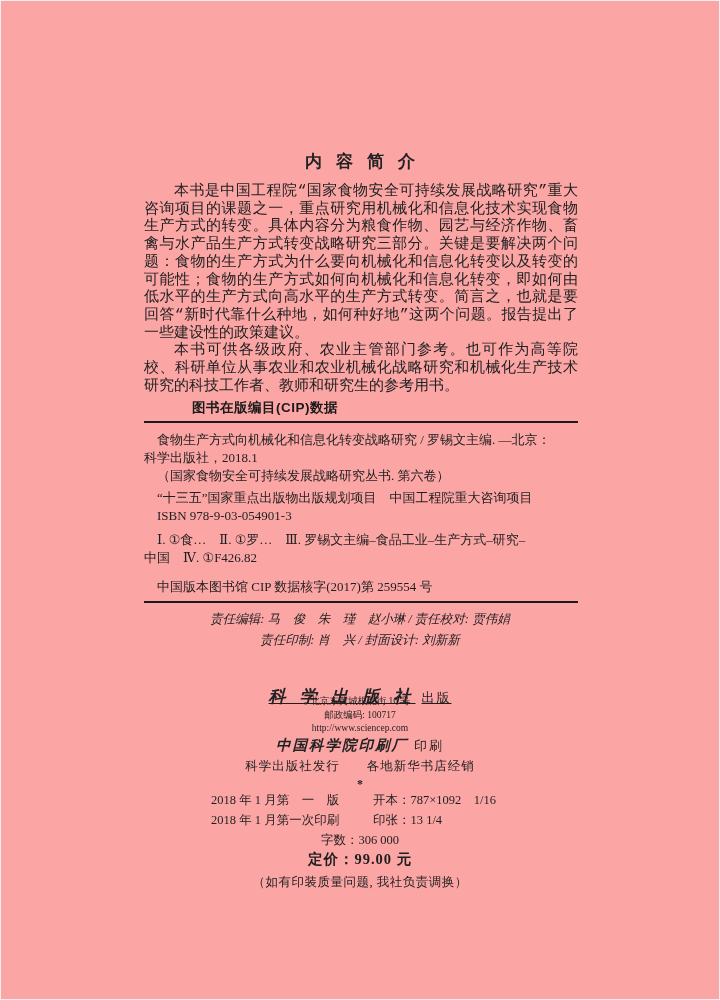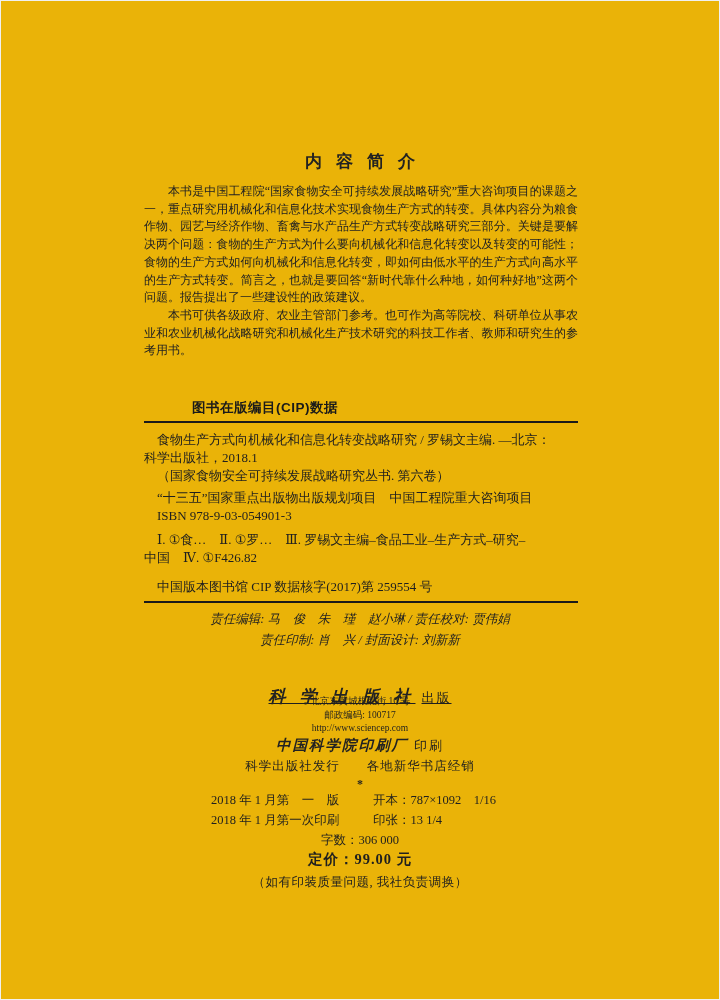--- a/index.html
+++ b/index.html
@@ -7,21 +7,21 @@
   body {
     background: #ffffff;
     font-family: "Liberation Serif", "DejaVu Serif", serif;
     color: #1e1e1e;
     position: relative;
     overflow: hidden;
   }
   .page {
     position: absolute;
     inset: 0;
-    background: #eab308;
+    background: #fca5a5;
     box-shadow: inset 0 0 0 1px #f0f0f0;
   }
 
   
   .intro-title {
     position: absolute;
     top: 150px;
     left: 0;
     width: 100%;
     text-align: center;
@@ -29,24 +29,25 @@
     font-weight: 600;
     letter-spacing: 14px;
     text-indent: 14px;
     color: #222;
   }
   .intro-body {
     position: absolute;
     top: 183px;
     left: 144px;
     width: 434px;
-    font-size: 12px;
+    font-size: 15px;
     line-height: 17.7px;
     text-align: justify;
     color: #222;
+    font-family: Liberation Mono, monospace;
   }
   .intro-body p { text-indent: 2em; }
 
   
   .cip-heading {
     position: absolute;
     top: 399px;
     left: 164px;
     font-size: 13.5px;
     font-weight: 700;

